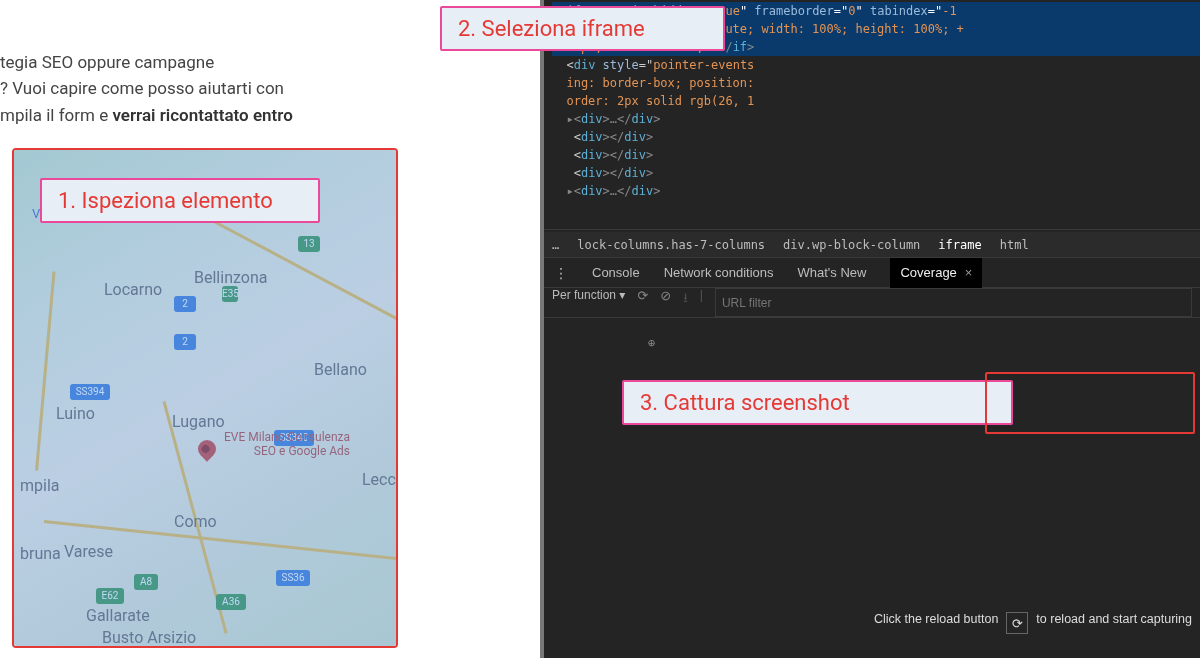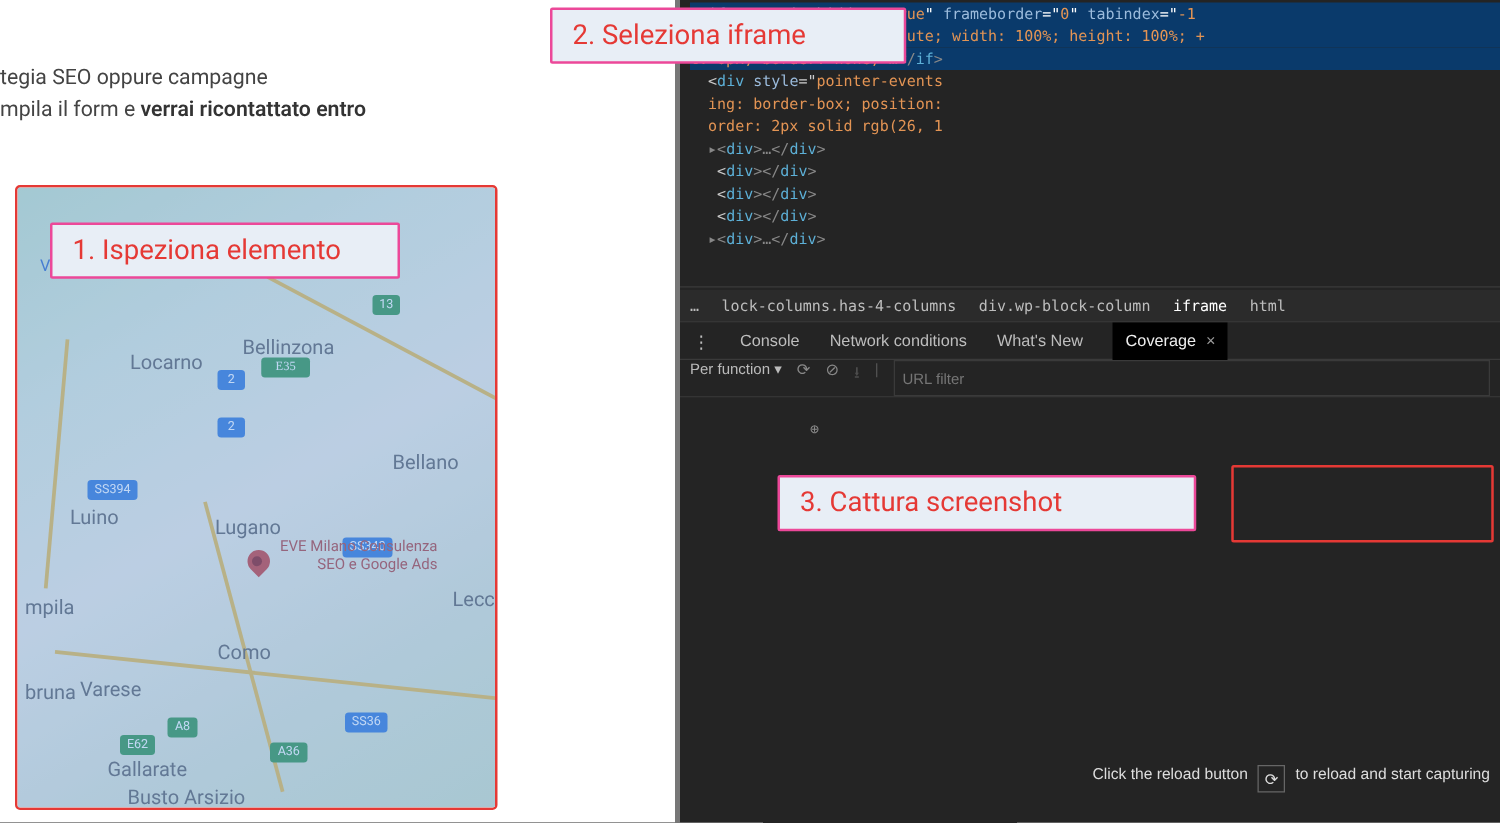--- a/index.html
+++ b/index.html
@@ -32,21 +32,21 @@
     border: 2px solid #ec4899;
     border-radius: 2px;
     padding: 8px 16px;
     color: #e53935;
     font-size: 22px;
     font-weight: 400;
     z-index: 50;
   }
   .callout-1 { top: 178px; left: 40px; width: 280px; }
   .callout-2 { top: 6px;  left: 440px; width: 285px; }
-  .callout-3 { top: 380px; left: 622px; width: 335px; }
+  .callout-3 { top: 380px; left: 622px; width: 391px; }
   .callout-3-box {
     position: absolute;
     top: 372px; left: 985px;
     width: 210px; height: 62px;
     border: 2px solid #e53935;
     z-index: 60;
     pointer-events: none;
     border-radius: 2px;
   }
 
@@ -246,20 +246,21 @@
     justify-content: center;
     color: #ddd;
     font-size: 13px;
   }
 </style>
 </head>
 <body>
 
 <div class="page-text">
   <div>tegia SEO oppure campagne</div>
+  <div>? Vuoi capire come posso aiutarti con</div>
   <div>
     <span>mpila il form e </span><span class="bold">verrai ricontattato entro</span>
   </div>
 </div>
 
 <div class="callout callout-2">2. Seleziona iframe</div>
 <div class="callout callout-3">3. Cattura screenshot</div>
 <div class="callout-3-box"></div>
 
 <div class="map-wrap">
@@ -281,21 +282,21 @@
     <div class="city" style="top:210px;left:300px;">Bellano</div>
     <div class="city" style="top:254px;left:42px;">Luino</div>
     <div class="city" style="top:456px;left:72px;">Gallarate</div>
     <div class="city" style="top:478px;left:88px;">Busto Arsizio</div>
     <div class="city" style="top:326px;left:6px;">mpila</div>
     <div class="city" style="top:394px;left:6px;">bruna</div>
 
     <div class="badge" style="top:146px;left:160px;">2</div>
     <div class="badge" style="top:184px;left:160px;">2</div>
     <div class="badge green" style="top:86px;left:284px;">13</div>
-    <div class="badge green" style="top:136px;left:195px;width:39px;font-family:Liberation Serif, serif;">E35</div>
+    <div class="badge green" style="top:136px;left:208px;width:16px;">E35</div>
     <div class="badge green" style="top:438px;left:82px;width:28px;">E62</div>
     <div class="badge green" style="top:424px;left:120px;width:24px;">A8</div>
     <div class="badge green" style="top:444px;left:202px;width:30px;">A36</div>
     <div class="badge" style="top:420px;left:262px;width:34px;">SS36</div>
     <div class="badge" style="top:234px;left:56px;width:40px;">SS394</div>
     <div class="badge" style="top:280px;left:260px;width:40px;">SS340</div>
 
     <div class="pin" style="top:290px;left:184px;"></div>
     <div class="poi" style="top:280px;left:210px;">
       <div>EVE Milano Consulenza</div>
@@ -317,21 +318,21 @@
     <div class="line"><span class="val">  order: 2px solid rgb(26, 1</span></div>
     <div class="line"><span class="arrow">  ▸&lt;</span><span class="tag">div</span><span class="collapsed">&gt;…&lt;/</span><span class="tag">div</span><span class="collapsed">&gt;</span></div>
     <div class="line"><span>   &lt;</span><span class="tag">div</span><span class="collapsed">&gt;&lt;/</span><span class="tag">div</span><span class="collapsed">&gt;</span></div>
     <div class="line"><span>   &lt;</span><span class="tag">div</span><span class="collapsed">&gt;&lt;/</span><span class="tag">div</span><span class="collapsed">&gt;</span></div>
     <div class="line"><span>   &lt;</span><span class="tag">div</span><span class="collapsed">&gt;&lt;/</span><span class="tag">div</span><span class="collapsed">&gt;</span></div>
     <div class="line"><span class="arrow">  ▸&lt;</span><span class="tag">div</span><span class="collapsed">&gt;…&lt;/</span><span class="tag">div</span><span class="collapsed">&gt;</span></div>
   </div>
 
   <div class="breadcrumb">
     <span>…</span>
-    <span>lock-columns.has-4-columns</span>
+    <span>lock-columns.has-7-columns</span>
     <span>div.wp-block-column</span>
     <span class="sel">iframe</span>
     <span>html</span>
   </div>
 
   <div class="drawer-tabs">
     <span class="menu-icon">⋮</span>
     <span class="tab">Console</span>
     <span class="tab">Network conditions</span>
     <span class="tab">What's New</span>

